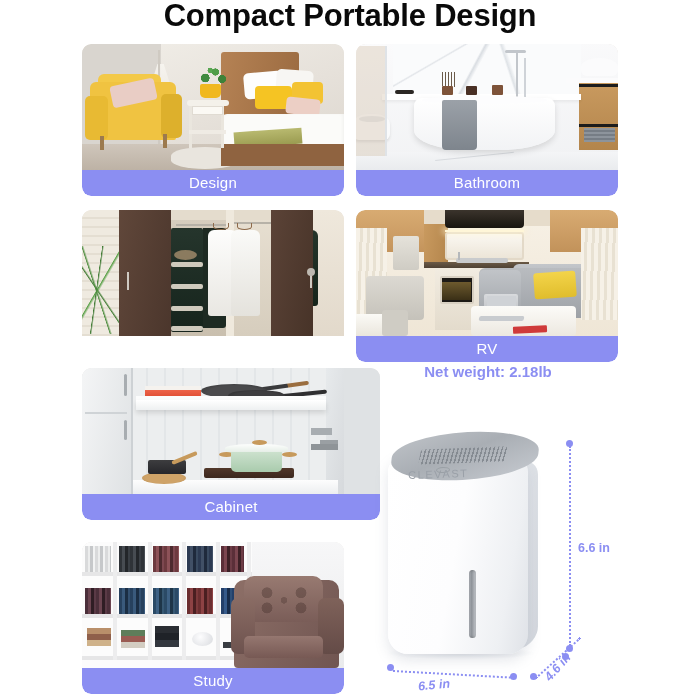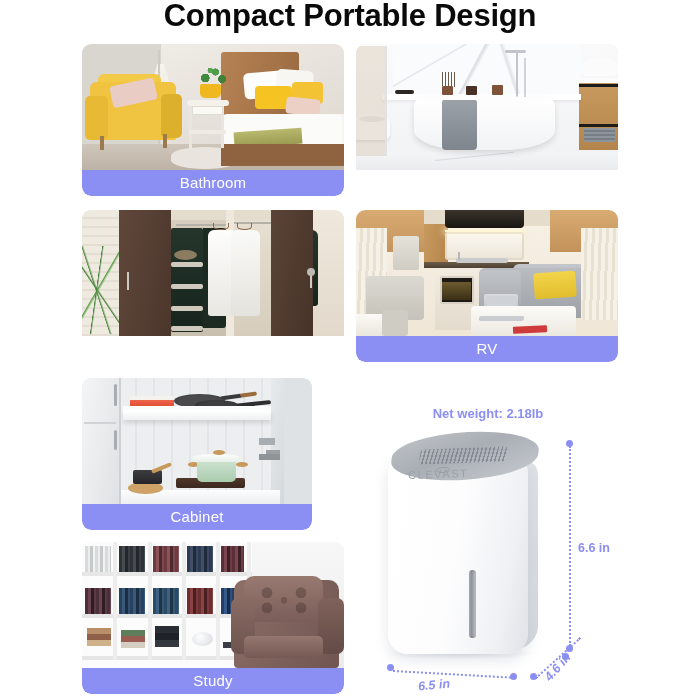--- a/index.html
+++ b/index.html
@@ -49,21 +49,21 @@
     color: #ffffff;
     font-size: 15px;
     line-height: 26px;
     text-align: center;
     letter-spacing: 0.2px;
   }
   .card.c1 { left: 82px;  top: 44px;  width: 262px; height: 152px; }
   .card.c2 { left: 356px; top: 44px;  width: 262px; height: 152px; }
   .card.c3 { left: 82px;  top: 210px; width: 262px; height: 152px; }
   .card.c4 { left: 356px; top: 210px; width: 262px; height: 152px; }
-  .card.c5 { left: 82px;  top: 378px; width: 230px; height: 152px; }
+  .card.c5 { left: 82px;  top: 368px; width: 298px; height: 152px; }
   .card.c6 { left: 82px;  top: 542px; width: 262px; height: 152px; }
   .card .label-bar { top: 126px; }
 
   .layer { position: absolute; }
 
   
   .bd-wall     { left:0; top:0; width:100%; height:104px; background:linear-gradient(160deg,#f2efe9 0%,#e6e1da 60%,#ded8d0 100%); }
   .bd-wall2    { left:0; top:0; width:30%; height:104px; background:#d9d5cf; }
   .bd-floor    { left:0; top:100px; width:100%; height:26px; background:linear-gradient(#cfc6bb,#bdb2a5); }
   .bd-rug      { left:34%; top:103px; width:26%; height:22px; background:#e9e5de; border-radius:50%/40%; }
@@ -264,24 +264,24 @@
       radial-gradient(circle at 25% 72%, rgba(60,40,36,.35) 9%, transparent 10%),
       radial-gradient(circle at 75% 72%, rgba(60,40,36,.35) 9%, transparent 10%),
       radial-gradient(circle at 50% 51%, rgba(60,40,36,.3) 8%, transparent 9%); }
   .st-armL   { left:57%; top:56px; width:9%; height:56px; background:linear-gradient(#8a6c64,#6d524e); border-radius:7px; }
   .st-armR   { left:90%; top:56px; width:10%; height:56px; background:linear-gradient(#7f625a,#644b47); border-radius:7px; }
   .st-seat   { left:62%; top:94px; width:30%; height:22px; background:linear-gradient(#957770,#775954); border-radius:5px; }
 
   
   .net-weight {
     position: absolute;
-    left: 388px; top: 406px; width: 200px;
+    left: 388px; top: 363px; width: 200px;
     text-align: center;
     color: #8b8ef2;
-    font-size: 13px;
+    font-size: 15px;
     font-weight: bold;
   }
   .product {
     position: absolute;
     left: 380px; top: 418px;
     width: 178px; height: 240px;
   }
   
   .pd-body {
     position:absolute; left:8px; top:38px; width:140px; height:198px;
@@ -379,21 +379,21 @@
     <div class="layer bd-leg1"></div>
     <div class="layer bd-leg2"></div>
     <div class="layer bd-tableL1"></div>
     <div class="layer bd-tableL2"></div>
     <div class="layer bd-tableSh"></div>
     <div class="layer bd-table"></div>
     <div class="layer bd-drawer"></div>
     <div class="layer bd-pot"></div>
     <div class="layer bd-plant"></div>
   </div>
-  <div class="label-bar">Bathroom</div>
+  <div class="label-bar">Design</div>
 </div>
 
 <div class="card c2">
   <div class="photo">
     <div class="layer ba-wall"></div>
     <div class="layer ba-marble"></div>
     <div class="layer ba-floor"></div>
     <div class="layer ba-floorL"></div>
     <div class="layer ba-van"></div>
     <div class="layer ba-vanTop"></div>
@@ -411,20 +411,21 @@
     <div class="layer ba-fauc"></div>
     <div class="layer ba-faucH"></div>
     <div class="layer ba-tub"></div>
     <div class="layer ba-tubIn"></div>
     <div class="layer ba-towel"></div>
     <div class="layer ba-toilet"></div>
     <div class="layer ba-toiletS"></div>
     <div class="layer ba-glass2"></div>
     <div class="layer ba-glass"></div>
   </div>
+  <div class="label-bar">Bathroom</div>
 </div>
 
 <div class="card c3">
   <div class="photo">
     <div class="layer wd-bg"></div>
     <div class="layer wd-intL"></div>
     <div class="layer wd-intR"></div>
     <div class="layer wd-top"></div>
     <div class="layer wd-divider"></div>
     <div class="layer wd-rod1"></div>

